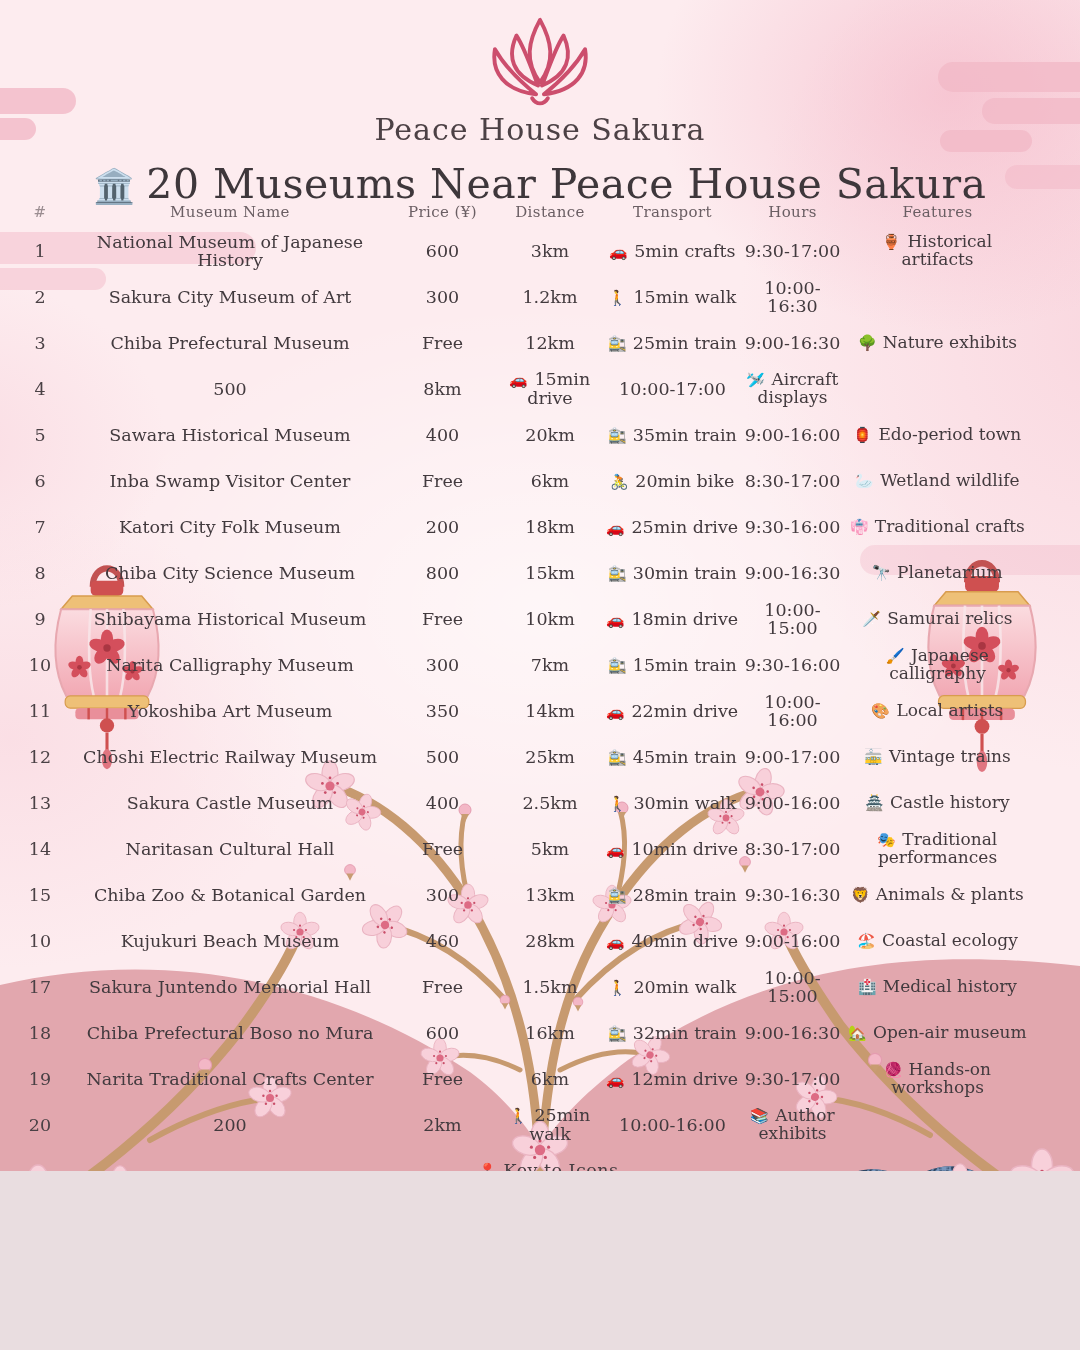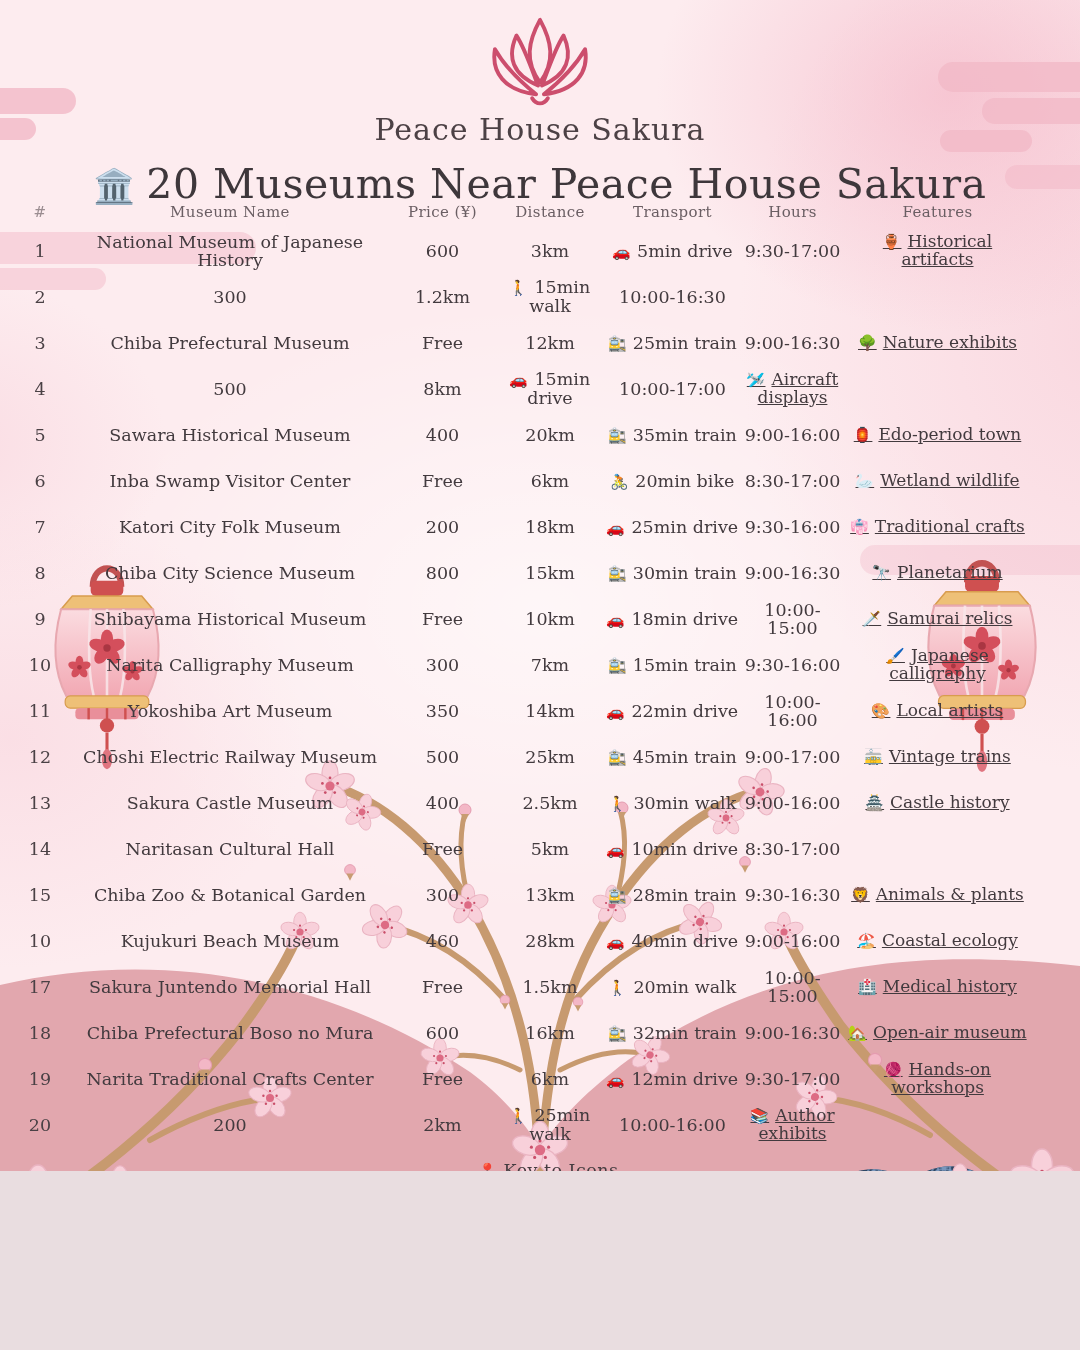--- a/index.html
+++ b/index.html
@@ -27,21 +27,21 @@
   .thead,.trow{
     display:grid;
     grid-template-columns:60px 320px 105px 110px 135px 105px 185px;
     align-items:center;text-align:center;
   }
   .thead{height:32px;font-size:15px;color:#6a5e63;letter-spacing:.4px;}
   .thead .col-hash{color:#9b8d91;}
   .trow{height:46px;font-size:17.5px;color:#423a3e;}
   .cell{line-height:1.05;}
   .cell .icon{font-size:15px;margin-right:6px;}
-  .cell.feature{font-size:17px;padding:0 2px;text-decoration:underline;}
+  .cell.feature{font-size:17px;padding:0 2px;}
   .cell.num{color:#4a4145;}
 
   .key{position:absolute;top:1160px;left:0;width:100%;text-align:center;color:#463d41;}
   .key-title{font-size:17.5px;letter-spacing:.5px;padding-left:17px;}
   .key-title .icon{font-size:15px;margin-right:6px;color:#c73b4d;}
   .key-items{margin-top:3px;font-size:18.5px;}
   .key-item .icon{font-size:15.5px;margin-right:7px;}
   .sep{margin:0 11px;color:#7a666b;}
 </style>
 </head>
@@ -242,26 +242,27 @@
         <span>Transport</span>
         <span>Hours</span>
         <span>Features</span>
       </div>
       <div>
           <div class="trow">
     <span class="cell num">1</span>
     <span class="cell">National Museum of Japanese History</span>
     <span class="cell">600</span>
     <span class="cell">3km</span>
-    <span class="cell"><span class="icon">🚗</span><span>5min drive</span></span>
+    <span class="cell"><span class="icon">🚗</span><span>5min crafts</span></span>
     <span class="cell">9:30-17:00</span>
     <span class="cell feature"><span class="icon">🏺</span><span>Historical artifacts</span></span>
   </div>
           <div class="trow">
     <span class="cell num">2</span>
+    <span class="cell">Sakura City Museum of Art</span>
     <span class="cell">300</span>
     <span class="cell">1.2km</span>
     <span class="cell"><span class="icon">🚶</span><span>15min walk</span></span>
     <span class="cell">10:00-16:30</span>
   </div>
           <div class="trow">
     <span class="cell num">3</span>
     <span class="cell">Chiba Prefectural Museum</span>
     <span class="cell">Free</span>
     <span class="cell">12km</span>
@@ -358,20 +359,21 @@
     <span class="cell">9:00-16:00</span>
     <span class="cell feature"><span class="icon">🏯</span><span>Castle history</span></span>
   </div>
           <div class="trow">
     <span class="cell num">14</span>
     <span class="cell">Naritasan Cultural Hall</span>
     <span class="cell">Free</span>
     <span class="cell">5km</span>
     <span class="cell"><span class="icon">🚗</span><span>10min drive</span></span>
     <span class="cell">8:30-17:00</span>
+    <span class="cell feature"><span class="icon">🎭</span><span>Traditional performances</span></span>
   </div>
           <div class="trow">
     <span class="cell num">15</span>
     <span class="cell">Chiba Zoo &amp; Botanical Garden</span>
     <span class="cell">300</span>
     <span class="cell">13km</span>
     <span class="cell"><span class="icon">🚉</span><span>28min train</span></span>
     <span class="cell">9:30-16:30</span>
     <span class="cell feature"><span class="icon">🦁</span><span>Animals &amp; plants</span></span>
   </div>

